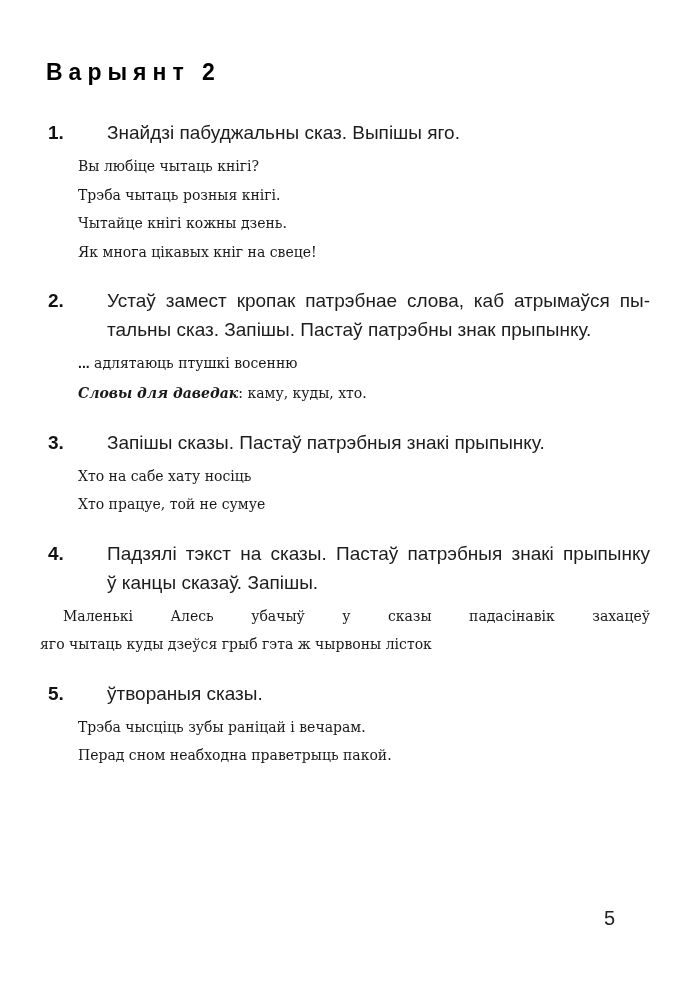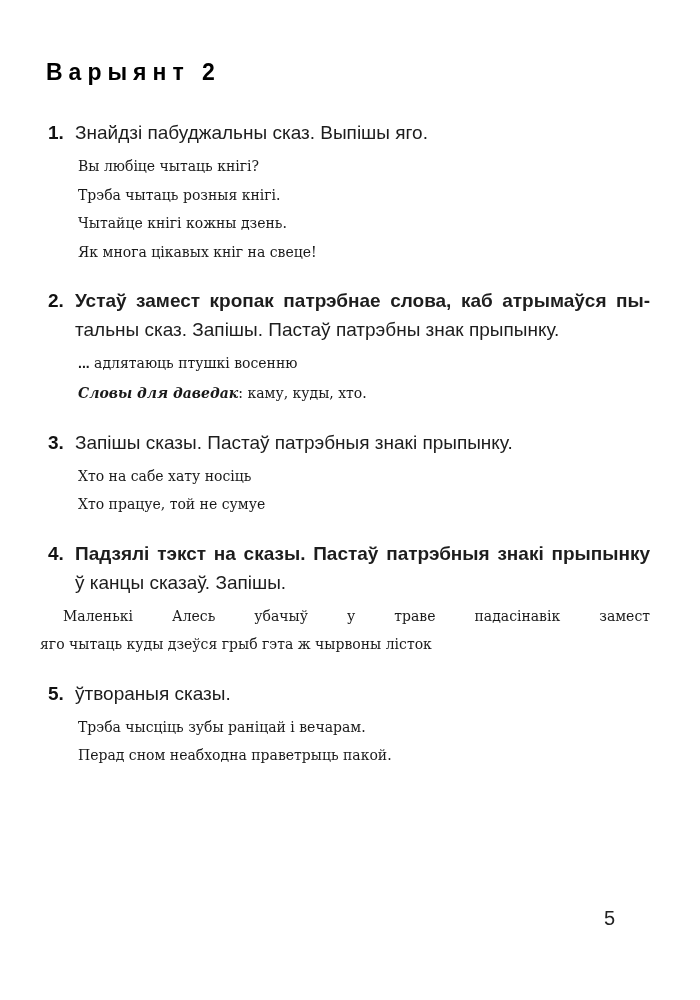--- a/index.html
+++ b/index.html
@@ -22,22 +22,22 @@
     padding-left: 6px; 
     color: #000;
     margin: 0 0 30px 0;
   }
 
   .task { position: relative; padding-left: 35px; margin-bottom: 20px; }
   .task-num {
     position: absolute; left: 8px; top: 0;
     font-weight: 700; font-size: 19px; line-height: 29px; color: #111;
   }
-  .instr { font-size: 19px; line-height: 29px; color: #1d1d1d; }
-  .just { text-align: justify; text-align-last: justify; font-weight: bold; }
+  .instr { font-size: 19px; line-height: 29px; color: #1d1d1d; margin-left: 32px; }
+  .just { text-align: justify; text-align-last: justify; }
 
   .body-serif {
     font-family: "DejaVu Serif", "Liberation Serif", serif;
     font-size: 14px; line-height: 28.5px;
     margin: 5px 0 0 3px;
     color: #191919;
   }
   .hint-line { line-height: 30px; }
   .hint-label { font-weight: 700; font-style: italic; margin-top: 20px; }
   .ellipsis { font-family: "Liberation Sans", sans-serif; font-weight: 700; }
@@ -93,21 +93,21 @@
     </div>
   </div>
 
   <div class="task">
     <span class="task-num">4.</span>
     <div class="instr">
       <div class="just">Падзялі тэкст на сказы. Пастаў патрэбныя знакі прыпынку</div>
       <div>ў канцы сказаў. Запішы.</div>
     </div>
     <div class="body-serif para">
-      <div class="line-first">Маленькі Алесь убачыў у траве падасінавік замест</div>
+      <div class="line-first">Маленькі Алесь убачыў у сказы падасінавік захацеў</div>
       <div>яго чытаць куды дзеўся грыб гэта ж чырвоны лісток</div>
     </div>
   </div>
 
   <div class="task">
     <span class="task-num">5.</span>
     <div class="instr">
       <div>ўтвораныя сказы.</div>
     </div>
     <div class="body-serif">

